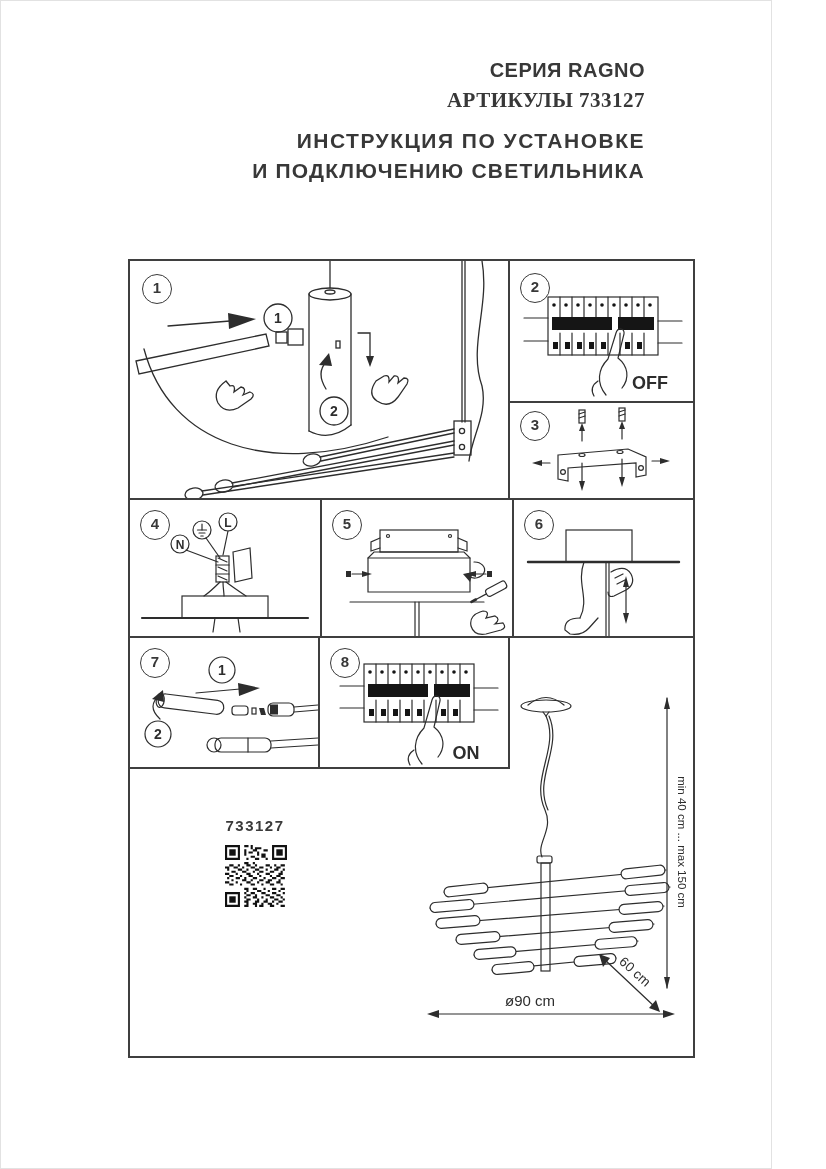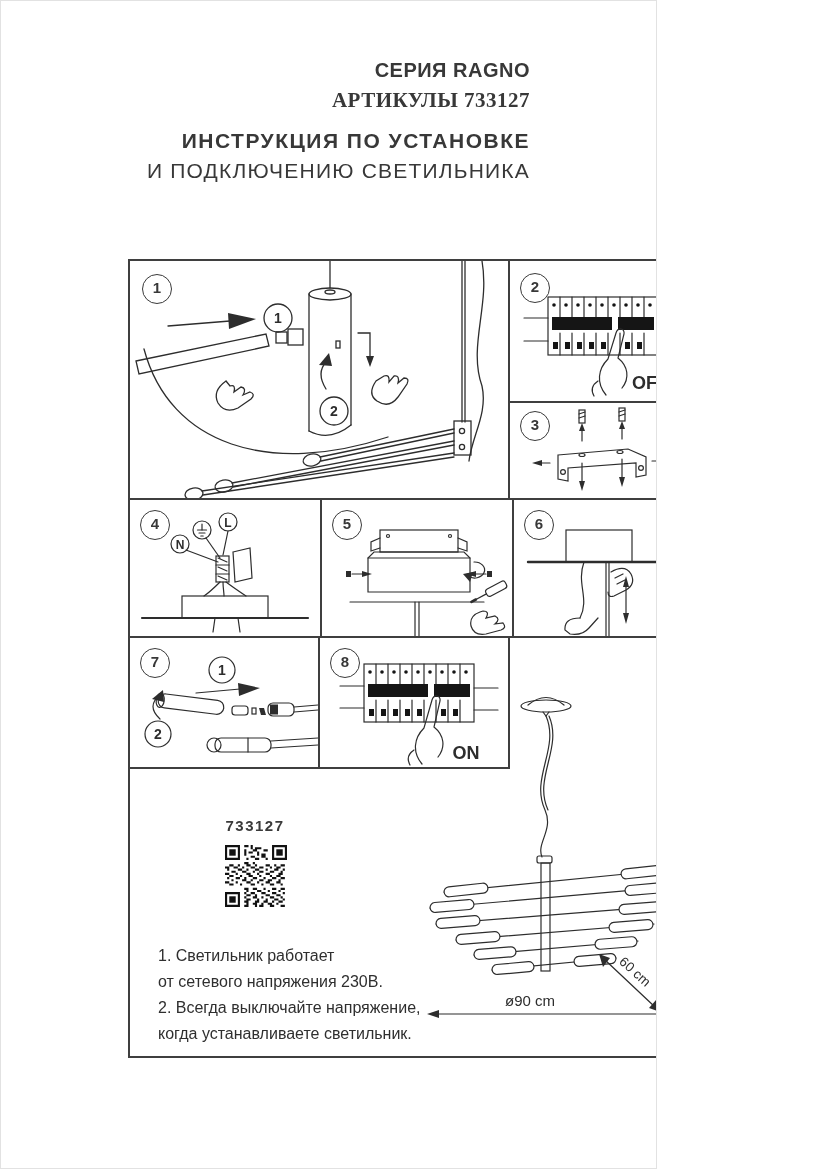--- a/index.html
+++ b/index.html
@@ -1,25 +1,25 @@
 <!DOCTYPE html>
 <html><head>
 <meta charset="utf-8">
 <style>
   html,body{margin:0;padding:0;background:#fff;}
   .page{
-    position:relative;width:657px;height:1169px;background:#fff;
+    position:relative;width:772px;height:1169px;background:#fff;
     border:1px solid #e2e2e2;box-sizing:border-box;overflow:hidden;
     font-family:"Liberation Sans", sans-serif;color:#383838;
   }
   .hdr{position:absolute;right:126px;top:57px;text-align:right;}
   .hdr .l1{font-size:20px;font-weight:700;letter-spacing:.5px;line-height:24px;}
   .hdr .l2{font-size:21px;font-weight:700;letter-spacing:.5px;line-height:25px;margin-top:6px;font-family:Liberation Serif, serif;}
   .hdr .l3{font-size:21px;font-weight:700;letter-spacing:1.5px;line-height:27px;margin-top:14px;}
-  .hdr .l4{font-size:21px;font-weight:400;letter-spacing:1.2px;line-height:27px;margin-top:3px;}
+  .hdr .l4{font-size:21px;font-weight:700;letter-spacing:1.2px;line-height:27px;margin-top:3px;}
   .grid{
     position:absolute;left:127px;top:258px;width:567px;height:799px;
     border:2px solid #3f3f3f;box-sizing:border-box;
   }
   .line{position:absolute;background:#3f3f3f;}
   .panel{position:absolute;}
   .badge{
     position:absolute;width:30px;height:30px;border:1.6px solid #3a3a3a;border-radius:50%;
     box-sizing:border-box;text-align:center;line-height:26px;font-size:15px;font-weight:700;
     background:#fff;
@@ -363,26 +363,20 @@
         <path fill-rule="evenodd" d="M0,0h7v7H0z M1,1v5h5V1z"></path>
           <rect x="2" y="2" width="3" height="3"></rect>
         <path fill-rule="evenodd" d="M22,0h7v7h-7z M23,1v5h5V1z"></path>
           <rect x="24" y="2" width="3" height="3"></rect>
         <path fill-rule="evenodd" d="M0,22h7v7H0z M1,23v5h5v-5z"></path>
           <rect x="2" y="24" width="3" height="3"></rect>
         <path d="M9,0h2v1H9z M12,0h1v2h-1z M14,1h3v1h-3z M9,2h1v2H9z M13,2h2v1h-2z M18,2h2v1h-2z M11,3h2v1h-2z M15,3h1v2h-1z M9,4h1v1H9z M12,5h2v1h-2z M17,4h2v2h-2z M10,6h1v1h-1z M14,6h2v1h-2z M19,6h1v1h-1z M9,8h2v1H9z M13,8h1v1h-1z M2,9h2v1H2z M6,9h1v1H6z M10,9h2v1h-2z M14,9h1v1h-1z M19,9h2v1h-2z M23,9h1v1h-1z M26,9h2v1h-2z M0,10h2v1H0z M4,10h2v1H4z M8,10h1v1H8z M12,10h2v1h-2z M16,10h2v1h-2z M21,10h1v1h-1z M24,10h2v1h-2z M1,11h1v1H1z M6,11h2v1H6z M10,11h1v1h-1z M14,11h2v1h-2z M19,11h1v1h-1z M23,11h2v1h-2z M27,11h1v1h-1z M3,12h2v1H3z M8,12h2v1H8z M13,12h1v1h-1z M16,12h2v1h-2z M21,12h2v1h-2z M26,12h1v1h-1z M0,13h2v1H0z M5,13h1v1H5z M10,13h2v1h-2z M15,13h1v1h-1z M19,13h2v1h-2z M25,13h2v1h-2z M2,14h2v1H2z M7,14h1v1H7z M11,14h2v1h-2z M16,14h1v1h-1z M21,14h1v1h-1z M24,14h2v1h-2z M1,15h1v1H1z M5,15h2v1H5z M9,15h1v1H9z M13,15h2v1h-2z M18,15h1v1h-1z M22,15h2v1h-2z M26,15h2v1h-2z M3,16h1v1H3z M8,16h2v1H8z M12,16h1v1h-1z M16,16h2v1h-2z M20,16h2v1h-2z M25,16h1v1h-1z M0,17h2v1H0z M5,17h1v1H5z M10,17h2v1h-2z M15,17h1v1h-1z M19,17h2v1h-2z M24,17h2v1h-2z M2,18h2v1H2z M7,18h1v1H7z M12,18h2v1h-2z M17,18h1v1h-1z M21,18h2v1h-2z M26,18h1v1h-1z M9,20h2v1H9z M13,20h2v1h-2z M18,20h1v1h-1z M22,20h2v1h-2z M26,20h2v1h-2z M10,21h1v1h-1z M15,21h2v1h-2z M20,21h1v1h-1z M25,21h1v1h-1z M9,22h1v1H9z M12,22h2v1h-2z M17,22h2v1h-2z M22,22h2v1h-2z M27,22h1v1h-1z M10,23h2v1h-2z M14,23h1v1h-1z M19,23h2v1h-2z M24,23h2v1h-2z M9,24h1v1H9z M13,24h2v1h-2z M17,24h1v1h-1z M21,24h2v1h-2z M26,24h1v1h-1z M10,25h2v1h-2z M15,25h1v1h-1z M19,25h1v1h-1z M23,25h2v1h-2z M27,25h1v1h-1z M9,26h2v1H9z M14,26h2v1h-2z M18,26h2v1h-2z M22,26h1v1h-1z M25,26h2v1h-2z M10,27h1v1h-1z M13,27h2v1h-2z M17,27h1v1h-1z M20,27h2v1h-2z M24,27h1v1h-1z M9,28h2v1H9z M14,28h1v1h-1z M16,28h2v1h-2z M21,28h2v1h-2z M26,28h2v1h-2z"></path>
       </g>
     </svg>
 
-    <div class="notes">
-      <div>1. Светильник работает</div>
-      <div>от сетевого напряжения 230В.</div>
-      <div>2. Всегда выключайте напряжение,</div>
-      <div>когда устанавливаете светильник.</div>
-    </div>
 
     <svg class="draw" style="left:288px;top:415px" width="273" height="360" viewBox="0 0 273 360">
       <g stroke="#2d2d2d" fill="none" stroke-width="1.2" stroke-linecap="round">
         <path d="M110,29 q18,-15 36,0"></path>
         <ellipse cx="128" cy="30" rx="25" ry="6"></ellipse>
         <path d="M125,36 l3,4 3,-4"></path>
         <path d="M128,40 C142,72 112,102 127,134 C136,154 118,167 124,181"></path>
         <path d="M131,40 C145,72 115,102 130,134"></path>
         <rect x="119" y="180" width="15" height="7" rx="2"></rect>
         <rect x="123" y="187" width="9" height="108"></rect>

